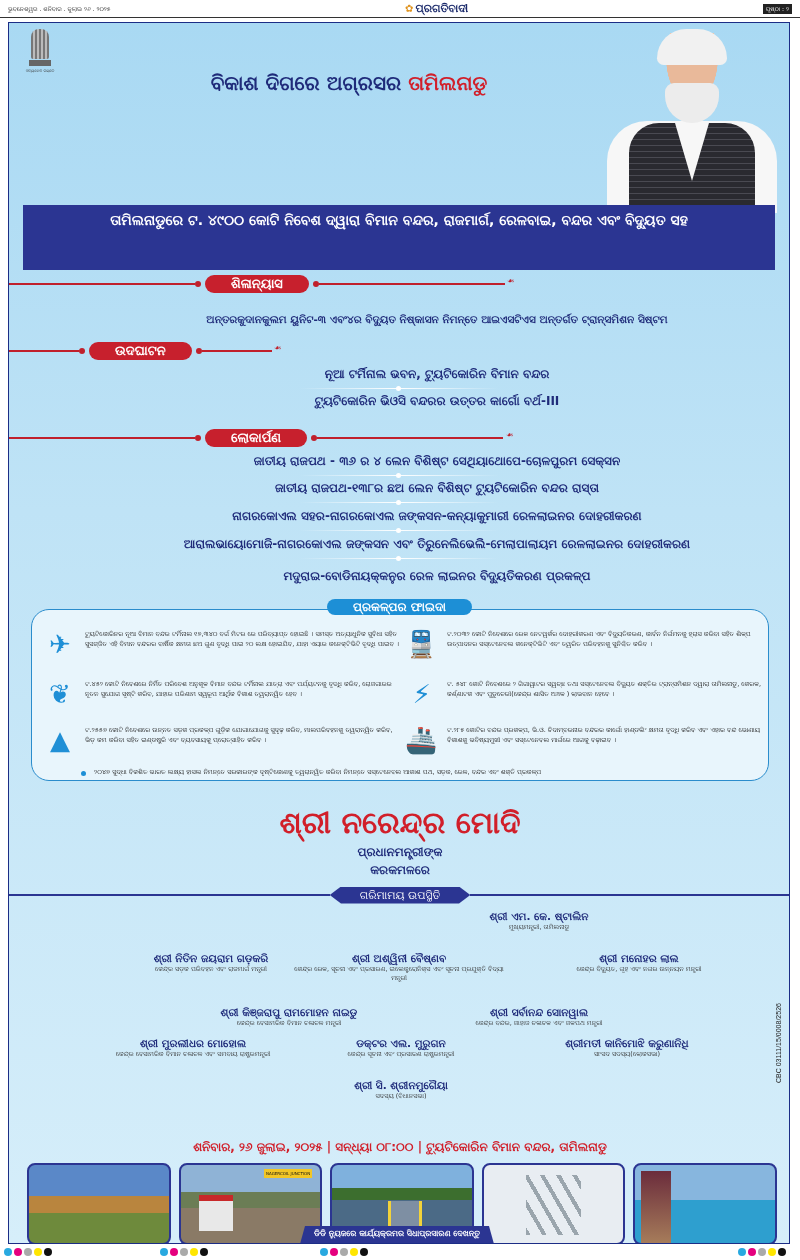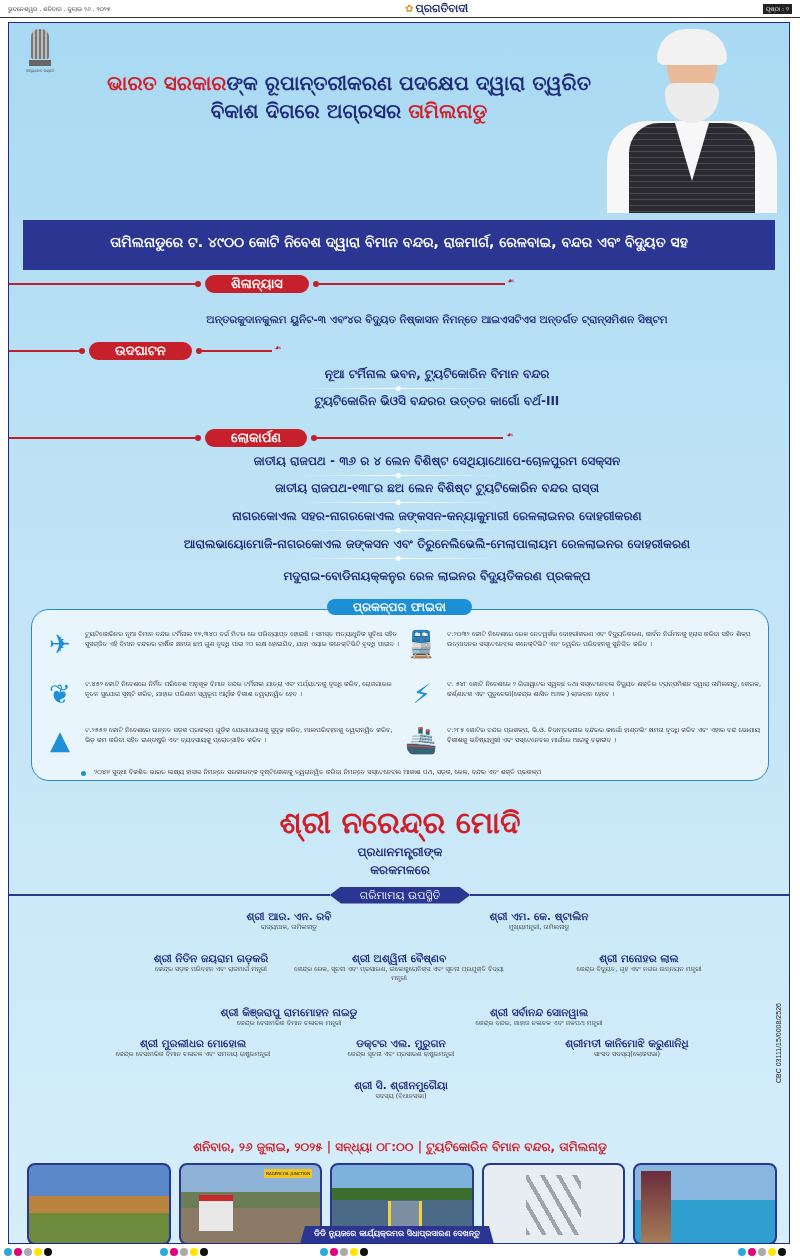--- a/index.html
+++ b/index.html
@@ -23,21 +23,21 @@
   .headline .red { color: #d11f2a; }
 
   .portrait { position: absolute; left: 592px; top: 4px; width: 180px; height: 186px; overflow: hidden; }
   .portrait .head { position: absolute; left: 58px; top: 6px; width: 66px; height: 82px; background: radial-gradient(ellipse at 50% 30%, #e9b99a 0 55%, transparent 56%); }
   .portrait .hair { position: absolute; left: 56px; top: 2px; width: 70px; height: 36px; background: #f1f1f1; border-radius: 35px 35px 8px 8px; }
   .portrait .beard { position: absolute; left: 64px; top: 56px; width: 54px; height: 40px; background: #ececec; border-radius: 10px 10px 30px 30px; }
   .portrait .kurta { position: absolute; left: 6px; top: 94px; width: 170px; height: 100px; background: #f7f7f7; border-radius: 40px 40px 0 0; }
   .portrait .jacket { position: absolute; left: 28px; top: 96px; width: 126px; height: 100px; background: repeating-linear-gradient(0deg, #2a2a30 0 5px, #4a4a52 5px 6px), #2a2a30; border-radius: 30px 30px 0 0; }
   .portrait .jacket:after { content: ""; position: absolute; left: 46px; top: 0; width: 0; height: 0; border-left: 17px solid transparent; border-right: 17px solid transparent; border-top: 58px solid #f7f7f7; }
 
-  .banner { position: absolute; left: 14px; top: 197px; width: 752px; height: 50px; background: #2b3592; color: #fff; text-align: center; font-size: 14px; font-weight: bold; line-height: 22px; padding-top: 11px; }
+  .banner { position: absolute; left: 14px; top: 182px; width: 752px; height: 65px; background: #2b3592; color: #fff; text-align: center; font-size: 14px; font-weight: bold; line-height: 22px; padding-top: 4px; }
 
   .section-pill-row { position: absolute; left: 0; width: 782px; height: 20px; display: flex; align-items: center; }
   .section-pill-row .rule { height: 1.5px; background: #c0202c; position: relative; }
   .section-pill-row .rule:before { content: "\2767"; position: absolute; top: -7px; font-size: 9px; color: #c0202c; }
   .section-pill-row .rule.left:before { left: -10px; }
   .section-pill-row .rule.right:before { right: -10px; transform: scaleX(-1); }
   .section-pill-row .dot { width: 6px; height: 6px; border-radius: 50%; background: #c0202c; }
   .section-pill { background: #c7202d; color: #fff; font-weight: bold; font-size: 13px; padding: 1px 26px; border-radius: 10px; margin: 0 4px; }
 
   .item-line { position: absolute; left: 0; width: 782px; text-align: center; font-size: 12px; font-weight: bold; color: #1f2b7a; margin-left: 37px; }
@@ -99,21 +99,20 @@
 
 <div class="ad">
 
   <div class="emblem">
     <div class="lions"></div>
     <div class="base"></div>
     <div class="motto">ସତ୍ୟମେବ ଜୟତେ</div>
   </div>
 
   <div class="headline">
-    <div><span class="red">ଭାରତ ସରକାର</span><span>ଙ୍କ ରୂପାନ୍ତରୀକରଣ ପଦକ୍ଷେପ ଦ୍ୱାରା ତ୍ୱରିତ</span></div>
     <div><span>ବିକାଶ ଦିଗରେ ଅଗ୍ରସର </span><span class="red">ତାମିଲନାଡୁ</span></div>
   </div>
 
   <div class="portrait">
     <div class="kurta"></div>
     <div class="jacket"></div>
     <div class="head"></div>
     <div class="hair"></div>
     <div class="beard"></div>
   </div>
@@ -194,24 +193,20 @@
   <div class="pm-name">ଶ୍ରୀ ନରେନ୍ଦ୍ର ମୋଦି</div>
   <div class="pm-title" style="top:822px;">ପ୍ରଧାନମନ୍ତ୍ରୀଙ୍କ</div>
   <div class="pm-title" style="top:840px;">କରକମଳରେ</div>
 
   <div class="dignitaries-row">
     <div class="rule"></div>
     <span class="dignitaries-pill">ଗରିମାମୟ ଉପସ୍ଥିତି</span>
     <div class="rule"></div>
   </div>
 
-  <div class="person" style="left:170px; top:887px;">
-    <div class="name">ଶ୍ରୀ ଆର. ଏନ. ରବି</div>
-    <div class="role">ରାଜ୍ୟପାଳ, ତାମିଲନାଡୁ</div>
-  </div>
   <div class="person" style="left:92px; top:929px;">
     <div class="name">ଶ୍ରୀ ନିତିନ ଜୟରାମ ଗଡ଼କରି</div>
     <div class="role">କେନ୍ଦ୍ର ସଡ଼କ ପରିବହନ ଏବଂ ରାଜମାର୍ଗ ମନ୍ତ୍ରୀ</div>
   </div>
   <div class="person" style="left:420px; top:887px;">
     <div class="name">ଶ୍ରୀ ଏମ. କେ. ଷ୍ଟାଲିନ</div>
     <div class="role">ମୁଖ୍ୟମନ୍ତ୍ରୀ, ତାମିଲନାଡୁ</div>
   </div>
   <div class="person" style="left:280px; top:929px; width:220px;">
     <div class="name">ଶ୍ରୀ ଅଶ୍ୱିନୀ ବୈଷ୍ଣବ</div>

